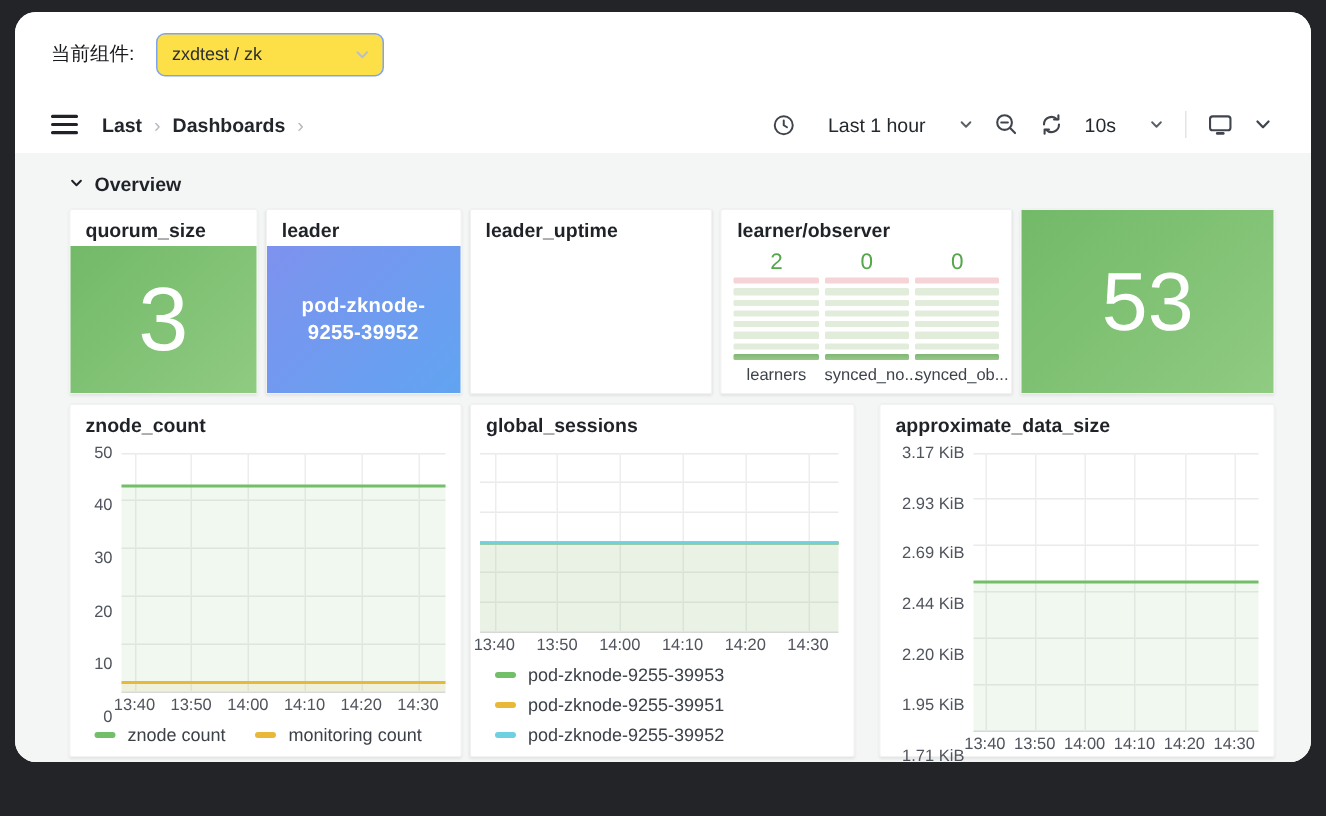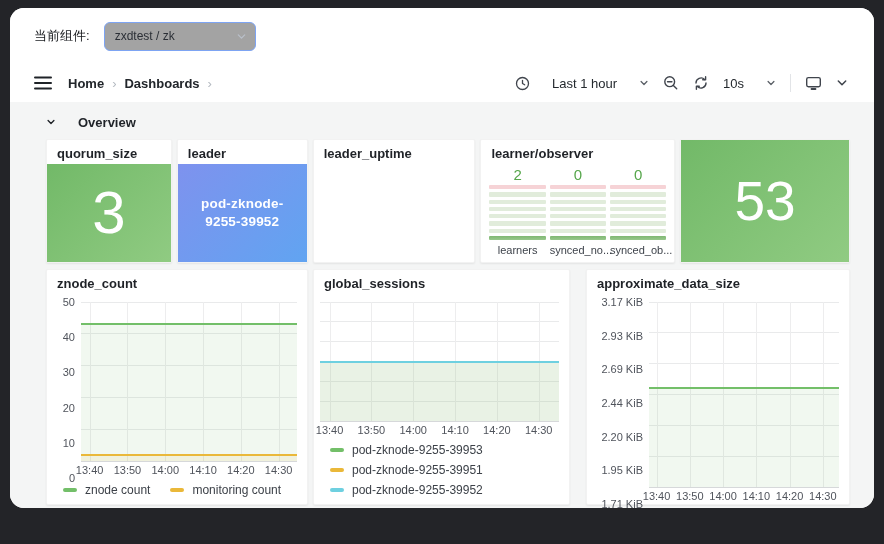--- a/index.html
+++ b/index.html
@@ -4,37 +4,37 @@
 <style>
   html,body{margin:0;padding:0}
   body{width:884px;height:544px;background:#232428;position:relative;overflow:hidden;
        font-family:"Liberation Sans","DejaVu Sans",sans-serif;}
   .window{position:absolute;left:10px;top:8px;width:864px;height:500px;background:#ffffff;
           border-radius:14px;overflow:hidden;display:flex;flex-direction:column;}
   
   .topbar{height:56px;display:flex;align-items:center;padding-left:24px;gap:14px;background:#fff;flex-shrink:0;}
   .topbar-label{font-size:13px;color:#17191d;}
   .selector{width:132px;height:27px;border:1px solid #7da4f3;border-radius:6px;display:flex;align-items:center;
-            justify-content:space-between;padding:0 8px 0 10px;background:#a3a3a3;cursor:pointer;box-sizing:content-box;}
+            justify-content:space-between;padding:0 8px 0 10px;background:#fde047;cursor:pointer;box-sizing:content-box;}
   .selector-value{font-size:12px;color:#2b2f36;}
   
   .toolbar{height:38px;display:flex;align-items:center;padding:0 26px 0 24px;flex-shrink:0;background:#fff;}
   .hamburger{margin-right:16px;display:flex;cursor:pointer;}
   .breadcrumb{display:flex;align-items:center;gap:8px;font-size:13px;}
   .crumb{color:#22262b;font-weight:700;cursor:pointer;}
   .crumb.current{font-weight:400;color:#3c4147;cursor:default;}
   .sep{color:#b4bac1;font-size:13px;}
   .toolbar-right{margin-left:auto;display:flex;align-items:center;gap:14px;}
   .tr-group{display:flex;align-items:center;gap:22px;cursor:pointer;}
   .tr-text{font-size:13px;color:#24292e;}
   .icon-btn{display:flex;align-items:center;cursor:pointer;}
   .tb-divider{width:1px;height:18px;background:#e2e4e7;}
   
   .dashboard{flex:1;background:#f4f5f5;padding:8px 24px 0 36px;overflow:hidden;}
-  .section-header{display:flex;align-items:center;gap:22px;height:24px;margin-bottom:5px;cursor:pointer;}
+  .section-header{display:flex;align-items:center;gap:7px;height:24px;margin-bottom:5px;cursor:pointer;}
   .section-title{font-size:13px;font-weight:700;color:#1f2328;}
   .stat-row{display:flex;gap:5px;margin-bottom:6px;}
   .panel{background:#fff;border:1px solid rgba(0,0,0,0.05);box-shadow:0 1px 2px rgba(0,0,0,0.07);
          border-radius:2px;display:flex;flex-direction:column;box-sizing:border-box;}
   .stat-panel{height:124px;}
   .panel-title{font-size:13px;font-weight:700;color:#1f2227;padding:6px 10px 3px;white-space:nowrap;
                overflow:hidden;text-overflow:ellipsis;flex-shrink:0;cursor:pointer;}
   .w1{width:126px}.w2{width:131px}.w3{width:163px}.w4{width:195px}.w5{width:170px}
   .stat-body{flex:1;display:flex;align-items:center;justify-content:center;color:#fff;}
   .big-number{font-size:60px;font-weight:500;line-height:1;}
@@ -97,21 +97,21 @@
     <span class="hamburger icon-btn">
       <svg width="18" height="14" viewBox="0 0 18 14">
           <g fill="#1f2328">
             <rect y="0.5" width="18" height="2.1" rx="1"></rect>
             <rect y="5.95" width="18" height="2.1" rx="1"></rect>
             <rect y="11.4" width="18" height="2.1" rx="1"></rect>
           </g>
         </svg>
     </span>
     <div class="breadcrumb">
-      <span class="crumb">Home</span>
+      <span class="crumb">Last</span>
       <span class="sep">›</span>
       <span class="crumb">Dashboards</span>
       <span class="sep">›</span>
     </div>
     <div class="toolbar-right">
       <div class="tr-group">
         <span>
           <svg width="15" height="15" viewBox="0 0 16 16">
               <circle cx="8" cy="8" r="6.4" fill="none" stroke="#40454d" stroke-width="1.4"></circle>
               <path d="M8 4.6V8l2.3 1.4" fill="none" stroke="#40454d" stroke-width="1.4" stroke-linecap="round" stroke-linejoin="round"></path>

